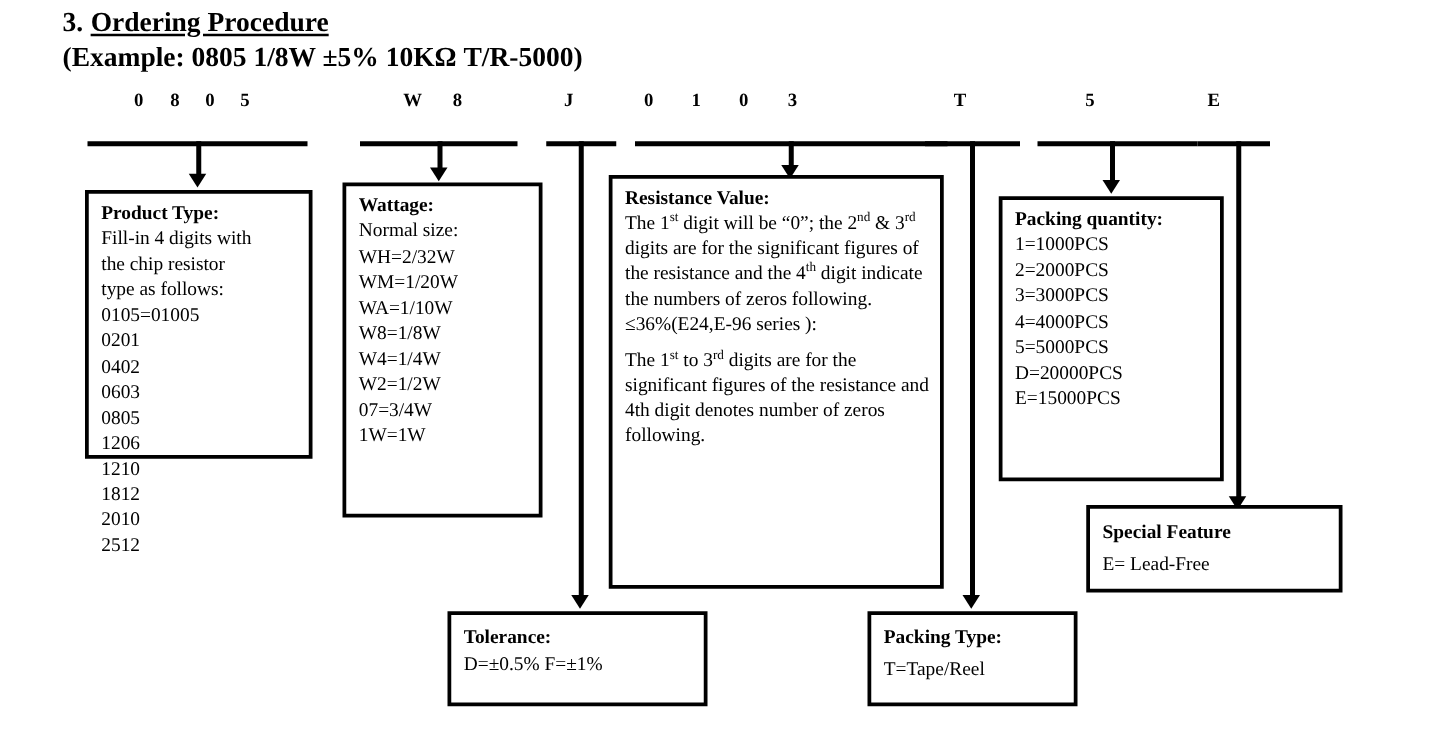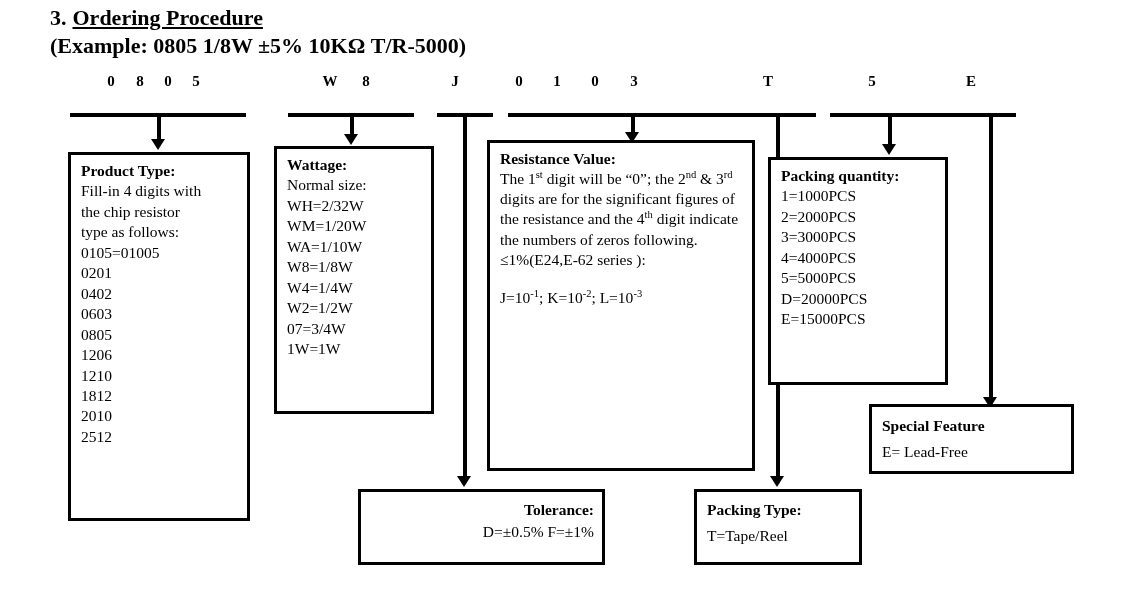--- a/index.html
+++ b/index.html
@@ -117,51 +117,51 @@
 
   <div class="vline" style="left:776px; top:113px; height:366px;"></div>
   <div class="arrow-head" style="left:770px; top:476px;"></div>
 
   <div class="vline" style="left:888px; top:113px; height:34px;"></div>
   <div class="arrow-head" style="left:882px; top:144px;"></div>
 
   <div class="vline" style="left:989px; top:113px; height:287px;"></div>
   <div class="arrow-head" style="left:983px; top:397px;"></div>
 
-  <div class="box" style="left:68px; top:152px; width:182px; height:369px;">
+  <div class="box" style="left:68px; top:152px; width:182px; height:215px;">
     <span class="title">Product Type:</span>
     <span class="body"><span class="line">Fill-in 4 digits with</span><span class="line">the chip resistor</span><span class="line">type as follows:</span><span class="line">0105=01005</span><span class="line">0201</span><span class="line">0402</span><span class="line">0603</span><span class="line">0805</span><span class="line">1206</span><span class="line">1210</span><span class="line">1812</span><span class="line">2010</span><span class="line">2512</span></span>
   </div>
 
   <div class="box" style="left:274px; top:146px; width:160px; height:268px;">
     <span class="title">Wattage:</span>
     <span class="body"><span class="line">Normal size:</span><span class="line">WH=2/32W</span><span class="line">WM=1/20W</span><span class="line">WA=1/10W</span><span class="line">W8=1/8W</span><span class="line">W4=1/4W</span><span class="line">W2=1/2W</span><span class="line">07=3/4W</span><span class="line">1W=1W</span></span>
   </div>
 
   <div class="box" style="left:487px; top:140px; width:268px; height:331px; line-height:1.3;">
     <span class="title">Resistance Value:</span>
     <span class="para">The 1<sup>st</sup> digit will be “0”; the 2<sup>nd</sup> &amp; 3<sup>rd</sup> digits are for the significant figures of the resistance and the 4<sup>th</sup> digit indicate the numbers of zeros following.</span>
-    <span class="line">≤1%(E24,E-62 series ):</span>
+    <span class="line">≤36%(E24,E-96 series ):</span>
     <span class="spacer"></span>
+    <span class="para">The 1<sup>st</sup> to 3<sup>rd</sup> digits are for the significant figures of the resistance and 4th digit denotes number of zeros following.</span>
     <span class="spacer"></span>
-    <span class="line">J=10<sup>-1</sup>; K=10<sup>-2</sup>; L=10<sup>-3</sup></span>
   </div>
 
-  <div class="box" style="left:768px; top:157px; width:180px; height:228px;">
+  <div class="box" style="left:799px; top:157px; width:180px; height:228px;">
     <span class="title">Packing quantity:</span>
     <span class="body"><span class="line">1=1000PCS</span><span class="line">2=2000PCS</span><span class="line">3=3000PCS</span><span class="line">4=4000PCS</span><span class="line">5=5000PCS</span><span class="line">D=20000PCS</span><span class="line">E=15000PCS</span></span>
   </div>
 
   <div class="box" style="left:869px; top:404px; width:205px; height:70px; padding-top:9px;">
     <span class="title">Special Feature</span>
     <span class="spacer" style="height:6px;"></span>
     <span class="body"><span class="line">E= Lead-Free</span></span>
   </div>
 
-  <div class="box" style="left:358px; top:489px; width:247px; height:76px; padding-top:8px;text-align:right;">
+  <div class="box" style="left:358px; top:489px; width:208px; height:76px; padding-top:8px;">
     <span class="title">Tolerance:</span>
     <span class="body" style="line-height:1.5;"><span class="line">D=±0.5%  F=±1%</span></span>
   </div>
 
   <div class="box" style="left:694px; top:489px; width:168px; height:76px; padding-top:8px;">
     <span class="title">Packing Type:</span>
     <span class="spacer" style="height:6px;"></span>
     <span class="body"><span class="line">T=Tape/Reel</span></span>
   </div>
 

